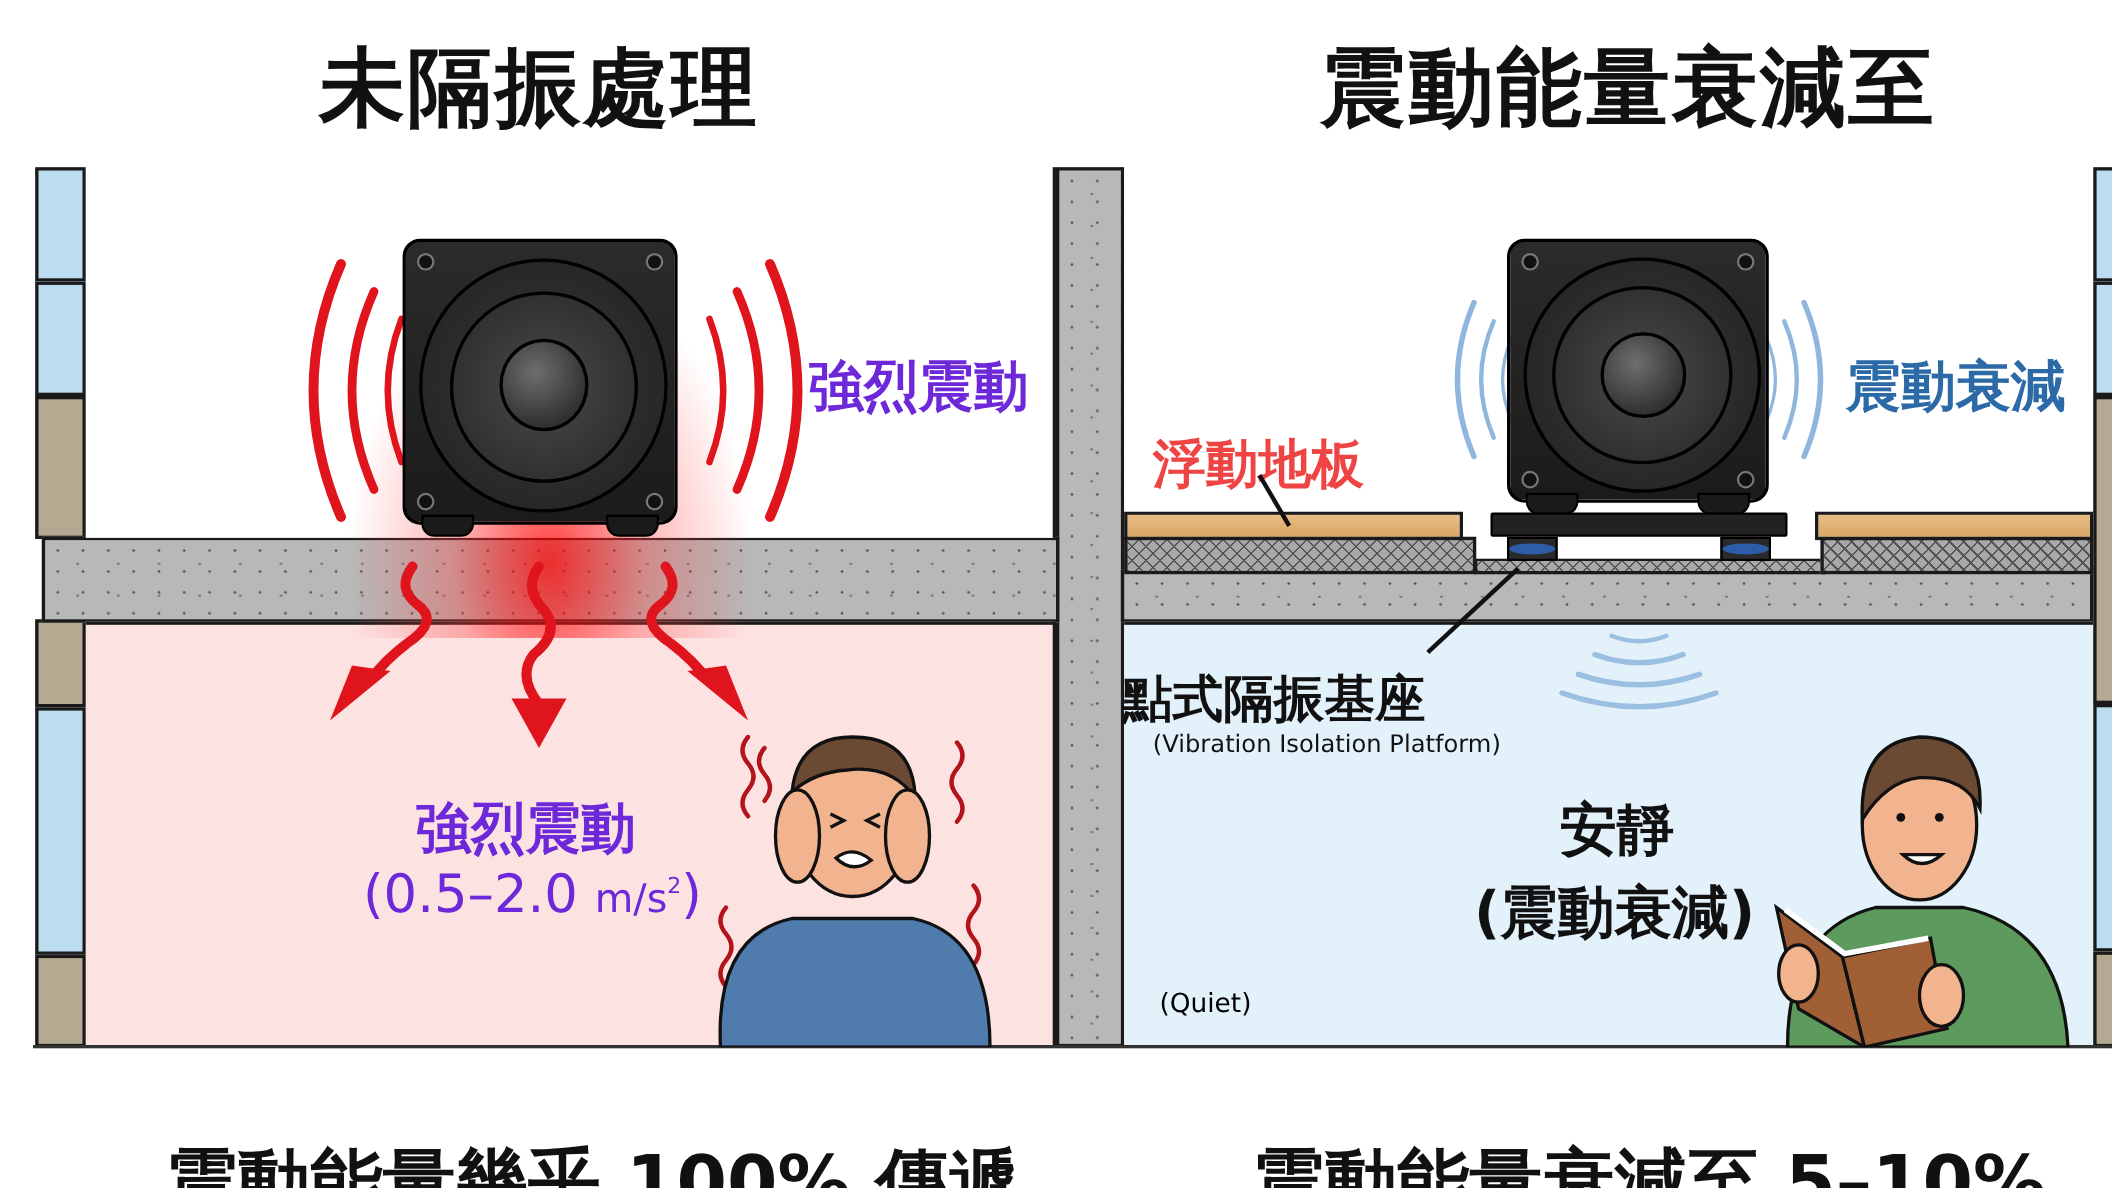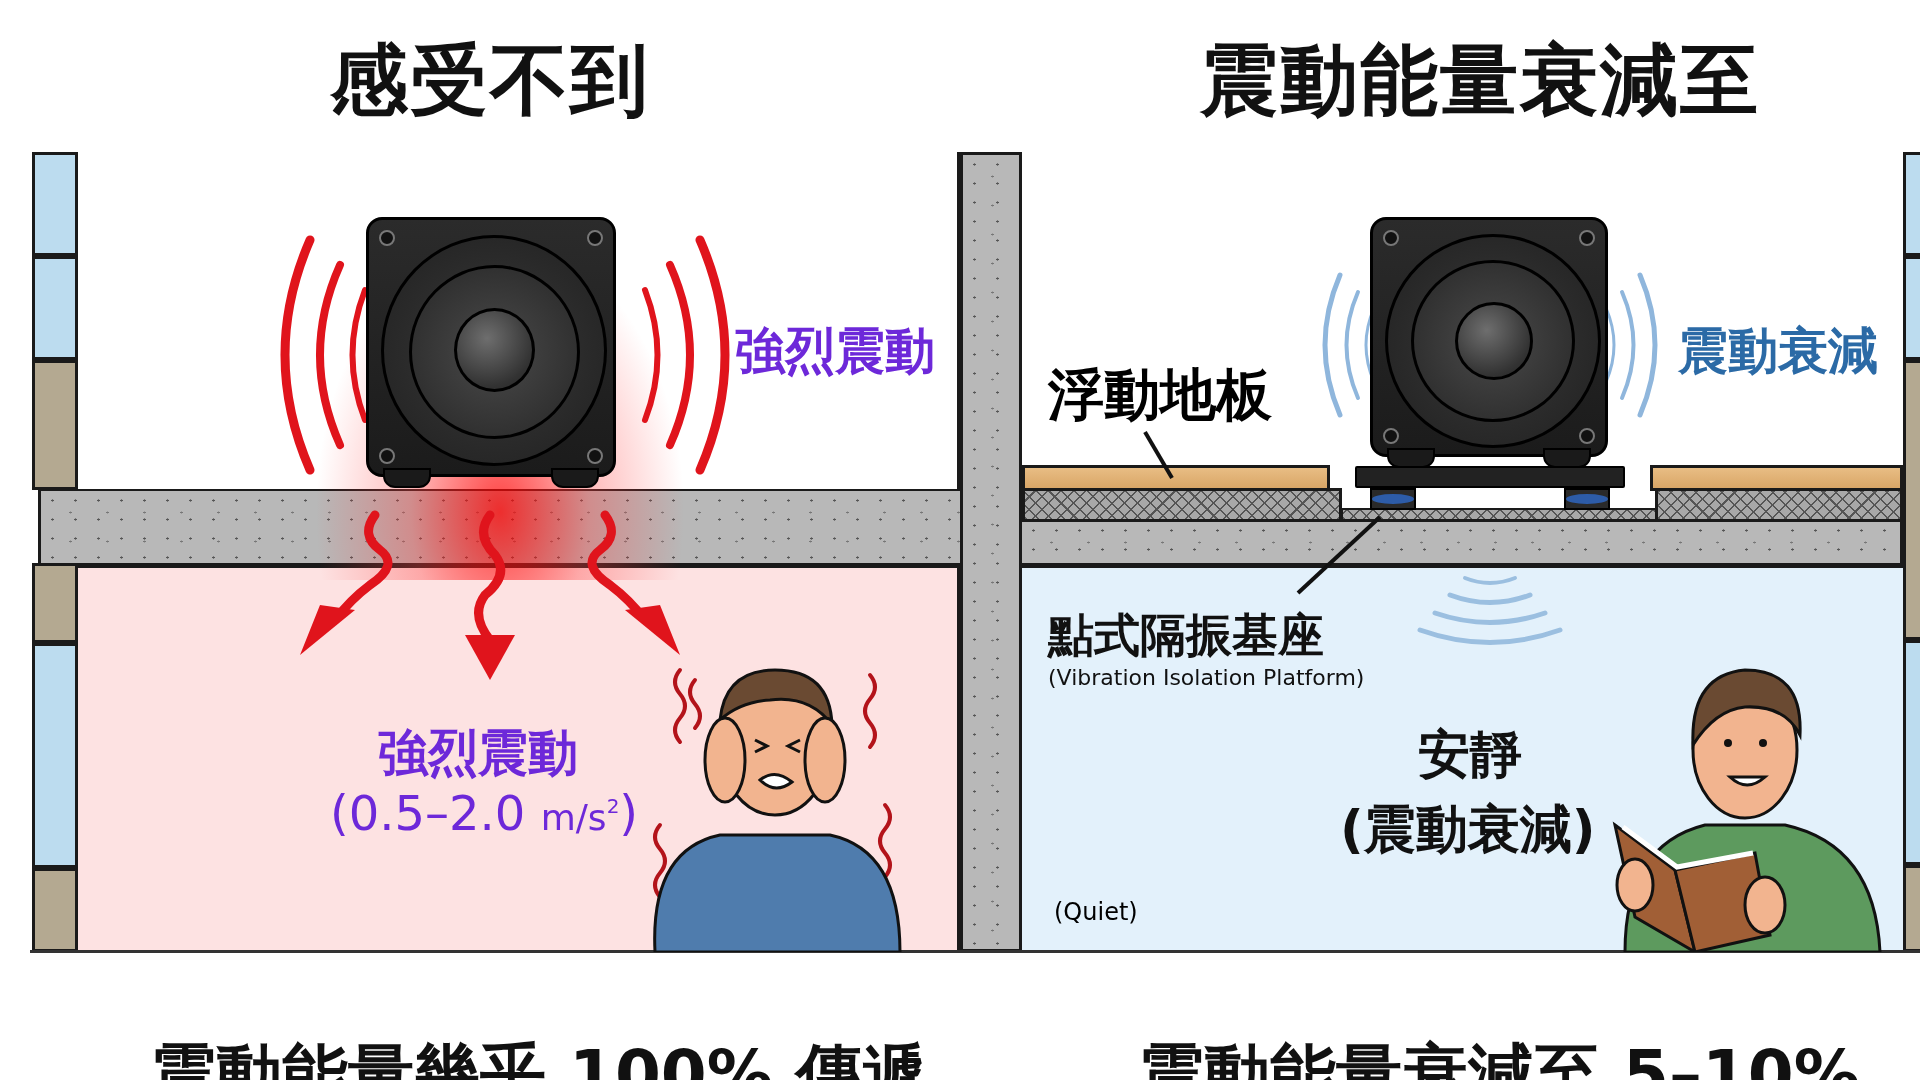--- a/index.html
+++ b/index.html
@@ -24,21 +24,21 @@
   .speaker .foot{position:absolute;bottom:-14px;width:44px;height:16px;background:#1a1a1a;border-radius:0 0 12px 12px;border:2px solid #000;}
   .label{position:absolute;font-weight:bold;white-space:nowrap;}
   .caption{position:absolute;top:986px;font-size:66px;font-weight:bold;color:#111;white-space:nowrap;margin-top:44px;}
   .wood{background:linear-gradient(#e8bd84,#d9a667);border:3px solid #1a1a1a;box-sizing:border-box;}
   .mesh{background-color:#a8a8a8;border:3px solid #1a1a1a;box-sizing:border-box;
     background-image:repeating-linear-gradient(45deg,#555 0 1.5px,transparent 1.5px 9px),repeating-linear-gradient(-45deg,#555 0 1.5px,transparent 1.5px 9px);}
 </style>
 </head>
 <body>
 
-<div class="title" style="left:110px;">感受不到</div>
+<div class="title" style="left:110px;">未隔振處理</div>
 <div class="title" style="left:1100px;">震動能量衰減至</div>
 
 <div class="watt red" style="left:242px;">(500–1000W)</div>
 <div class="watt blue" style="left:1240px;">(500–1000W)</div>
 
 <div>
 
   <div class="wall-strip glass" style="left:32px;top:152px;width:46px;height:104px;"></div>
   <div class="wall-strip glass" style="left:32px;top:256px;width:46px;height:104px;"></div>
   <div class="wall-strip brick" style="left:32px;top:360px;width:46px;height:130px;"></div>
@@ -161,29 +161,29 @@
 <div>
   <div class="abs" style="left:1355px;top:466px;width:270px;height:22px;background:#222;border:2px solid #000;box-sizing:border-box;border-radius:2px;"></div>
   <div class="abs" style="left:1370px;top:488px;width:46px;height:22px;background:#2a2a2a;border:2px solid #000;box-sizing:border-box;"></div>
   <div class="abs" style="left:1372px;top:494px;width:42px;height:10px;background:#2d5ca8;border-radius:50%;"></div>
   <div class="abs" style="left:1564px;top:488px;width:46px;height:22px;background:#2a2a2a;border:2px solid #000;box-sizing:border-box;"></div>
   <div class="abs" style="left:1566px;top:494px;width:42px;height:10px;background:#2d5ca8;border-radius:50%;"></div>
 </div>
 
 <div class="label blue" style="left:1678px;top:318px;font-size:50px;">震動衰減</div>
 
-<div class="label" style="left:1048px;top:358px;font-size:56px;color:#000000;">浮動地板</div>
+<div class="label" style="left:1048px;top:390px;font-size:48px;color:#ef4444;">浮動地板</div>
 <svg class="abs" style="left:1140px;top:430px;" width="40" height="50">
     <line x1="5" y1="2" x2="32" y2="48" stroke="#111" stroke-width="4"></line>
   </svg>
 
 <svg class="abs" style="left:1290px;top:515px;" width="100" height="80">
     <line x1="90" y1="2" x2="8" y2="78" stroke="#111" stroke-width="4"></line>
   </svg>
-<div class="label" style="left:1048px;top:605px;font-size:46px;color:#111;text-align:right;">點式隔振基座</div>
+<div class="label" style="left:1020px;top:605px;font-size:46px;color:#111;text-align:right;">點式隔振基座</div>
 <div class="label" style="left:1048px;top:665px;font-size:22px;color:#111;font-weight:normal;">(Vibration Isolation Platform)</div>
 
 <svg class="abs" style="left:1410px;top:570px;" width="160" height="80" viewBox="0 0 160 80">
   <g fill="none" stroke="#9bbfe0" stroke-linecap="round">
     <path d="M55 8 Q80 18 105 8" stroke-width="4"></path>
     <path d="M40 25 Q80 40 120 25" stroke-width="5"></path>
     <path d="M25 43 Q80 62 135 43" stroke-width="5"></path>
     <path d="M10 60 Q80 85 150 60" stroke-width="5"></path>
   </g>
 </svg>

